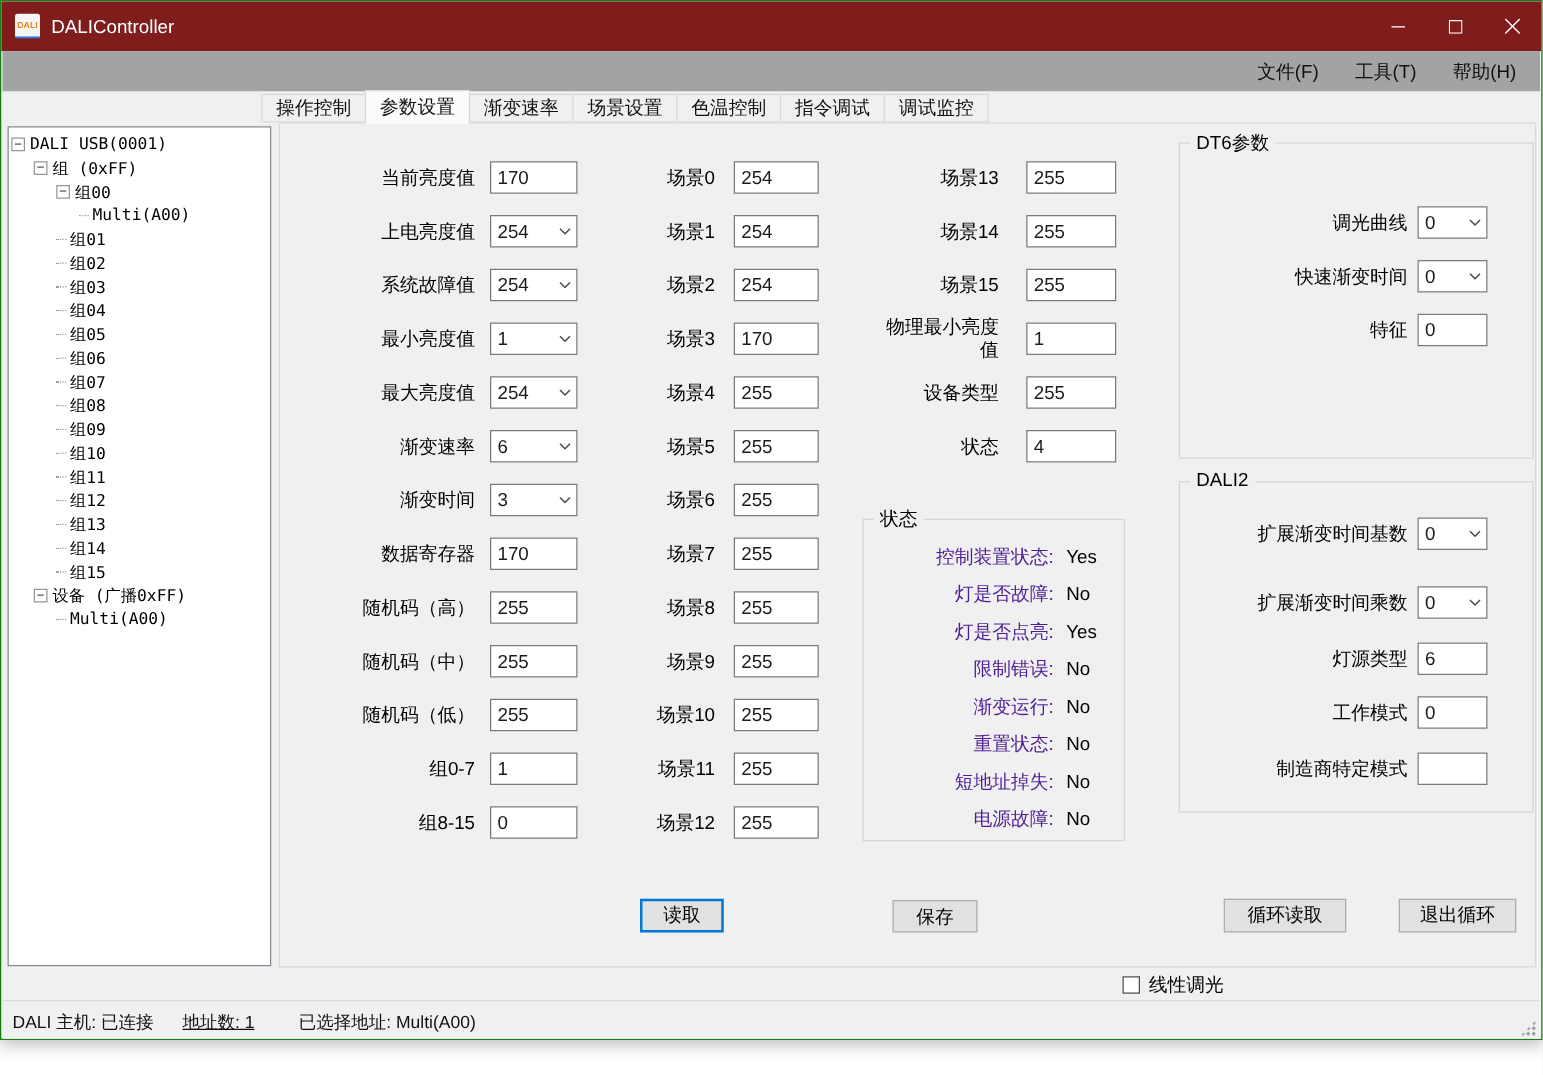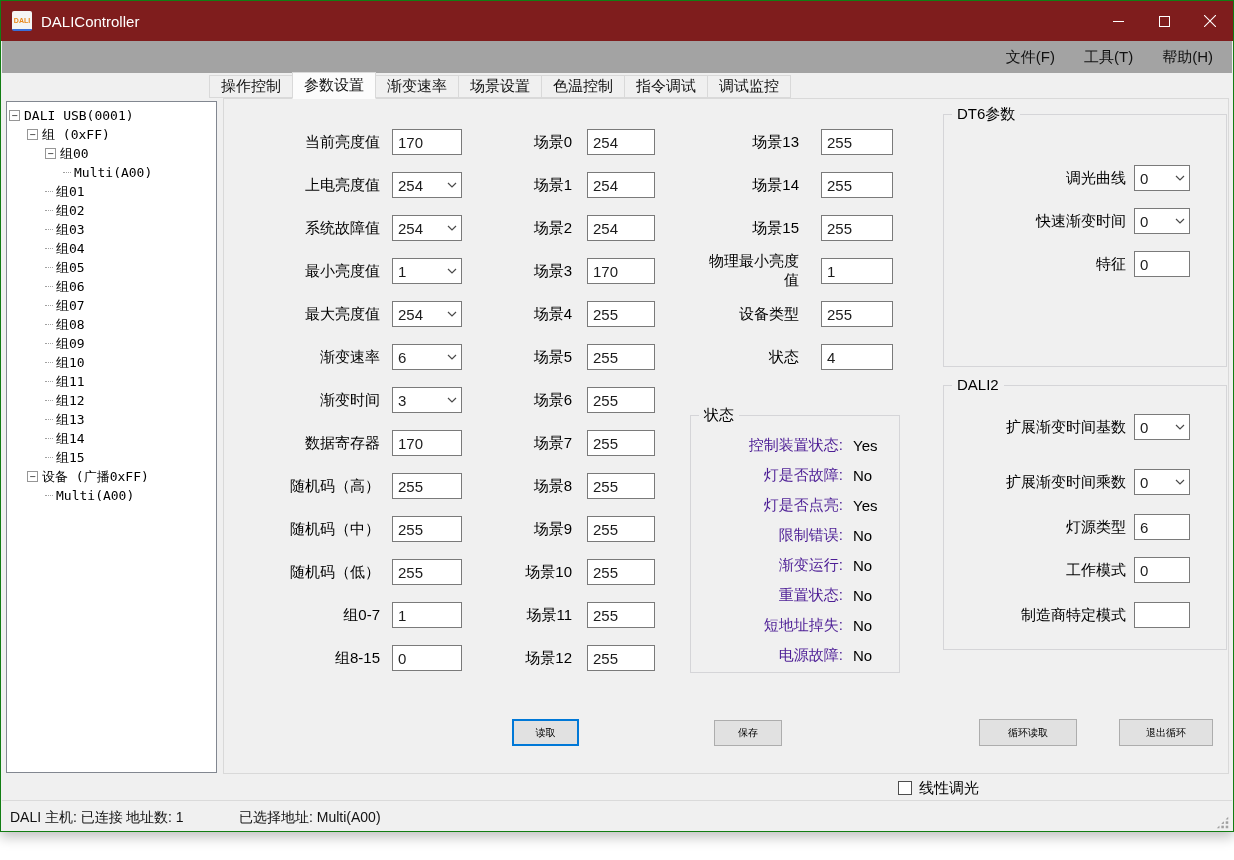--- a/index.html
+++ b/index.html
@@ -61,35 +61,35 @@
   .grp-rows{ position:absolute; left:0; right:0; }
   .dt6-rows{ top:50px; }
   .dali2-rows{ top:28px; }
   .grp-rows .f-label{ width:190px; padding-right:8px; }
   .grp-rows .tb, .grp-rows .combo{ width:56px; }
   .dali2-rows .field-row:nth-child(1){ margin-bottom:29px; }
   .dali2-rows .field-row:nth-child(2){ margin-bottom:19px; }
   .dali2-rows .field-row:nth-child(3){ margin-bottom:17px; }
   .dali2-rows .field-row:nth-child(4){ margin-bottom:19px; }
   
-  .btn{ position:absolute; background:#e1e1e1; border:1px solid #adadad; font-size:10px; color:#000;
+  .btn{ position:absolute; background:#e1e1e1; border:1px solid #adadad; font-size:15px; color:#000;
         display:flex; align-items:center; justify-content:center; font-family:"Liberation Sans",sans-serif;}
   .btn.focused{ border:2px solid #0078d7; }
   .btn-read{ left:288px; top:620px; width:67px; height:27px; }
   .btn-save{ left:490px; top:621px; width:68px; height:26px; }
   .btn-loop{ left:755px; top:620px; width:98px; height:27px; }
   .btn-exit{ left:895px; top:620px; width:94px; height:27px; }
   
   .dim-check{ position:absolute; left:897px; top:777px; height:20px; display:flex; align-items:center; }
   .checkbox{ width:14px; height:14px; border:1px solid #4d4d4d; background:#fff; flex:none;}
   .cb-label{ margin-left:7px; font-size:15px; color:#000; }
   
   .statusbar{ position:absolute; left:1px; right:1px; top:799px; height:32px; background:#f0f0f0; border-top:1px solid #dadada;}
   .sb-item{ position:absolute; top:8px; font-size:14px; color:#111; white-space:nowrap;}
-  .sb-host{ left:8px; } .sb-count{ left:124px; } .sb-selected{ left:237px; }
+  .sb-host{ left:8px; } .sb-count{ left:144px;text-decoration:underline; } .sb-selected{ left:237px; }
   .grip{ position:absolute; right:3px; bottom:3px; width:13px; height:13px;
          background-image:radial-gradient(#9e9e9e 1.2px, transparent 1.4px); background-size:4.4px 4.4px;
          clip-path:polygon(100% 0, 100% 100%, 0 100%);}
 </style>
 </head>
 <body>
 
 <div class="window">
 
   <div class="titlebar">

